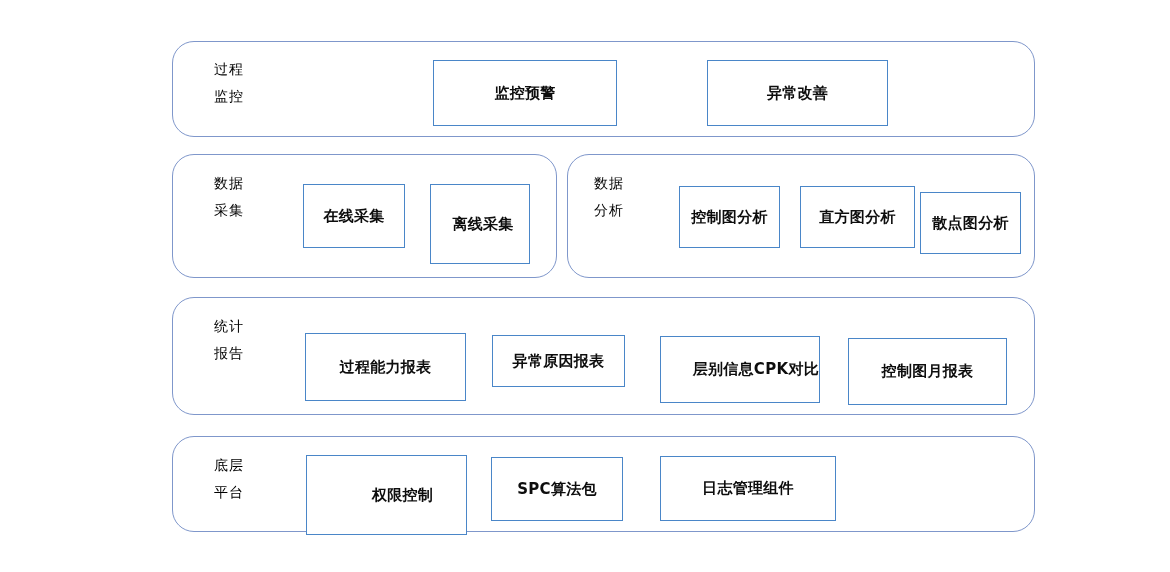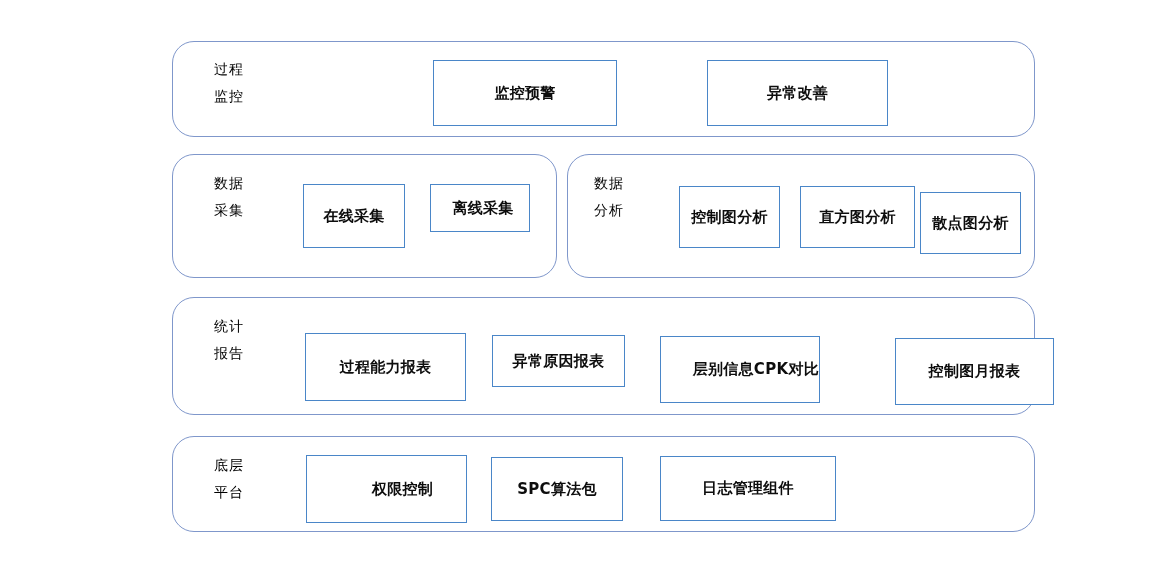--- a/index.html
+++ b/index.html
@@ -65,21 +65,21 @@
   <div class="node" style="left:707px; top:60px; width:181px; height:66px;">
     <span class="node-label">异常改善</span>
   </div>
 
   <div class="layer" style="left:172px; top:154px; width:385px; height:124px;"></div>
   <div class="layer-title" style="left:214px; top:170px; width:60px;">数据
 采集</div>
   <div class="node" style="left:303px; top:184px; width:102px; height:64px;">
     <span class="node-label">在线采集</span>
   </div>
-  <div class="node" style="left:430px; top:184px; width:100px; height:48px;padding-left:6px;">
+  <div class="node" style="left:430px; top:184px; width:100px; height:80px;padding-left:6px;">
     <span class="node-label">离线采集</span>
   </div>
 
   <div class="layer" style="left:567px; top:154px; width:468px; height:124px;"></div>
   <div class="layer-title" style="left:594px; top:170px; width:60px;">数据
 分析</div>
   <div class="node" style="left:679px; top:186px; width:101px; height:62px;">
     <span class="node-label">控制图分析</span>
   </div>
   <div class="node" style="left:800px; top:186px; width:115px; height:62px;">
@@ -94,28 +94,28 @@
 报告</div>
   <div class="node" style="left:305px; top:333px; width:161px; height:68px;">
     <span class="node-label">过程能力报表</span>
   </div>
   <div class="node" style="left:492px; top:335px; width:133px; height:52px;">
     <span class="node-label">异常原因报表</span>
   </div>
   <div class="node" style="left:660px; top:336px; width:160px; height:67px;justify-content:flex-end;">
     <span class="node-label">层别信息CPK对比</span>
   </div>
-  <div class="node" style="left:895px; top:338px; width:159px; height:67px;">
+  <div class="node" style="left:848px; top:338px; width:159px; height:67px;">
     <span class="node-label">控制图月报表</span>
   </div>
 
   <div class="layer" style="left:172px; top:436px; width:863px; height:96px;"></div>
   <div class="layer-title" style="left:214px; top:452px; width:60px;">底层
 平台</div>
-  <div class="node" style="left:306px; top:455px; width:161px; height:68px;padding-left:32px;">
+  <div class="node" style="left:306px; top:455px; width:161px; height:80px;padding-left:32px;">
     <span class="node-label">权限控制</span>
   </div>
   <div class="node" style="left:491px; top:457px; width:132px; height:64px;">
     <span class="node-label">SPC算法包</span>
   </div>
   <div class="node" style="left:660px; top:456px; width:176px; height:65px;">
     <span class="node-label">日志管理组件</span>
   </div>
 
 </div>

